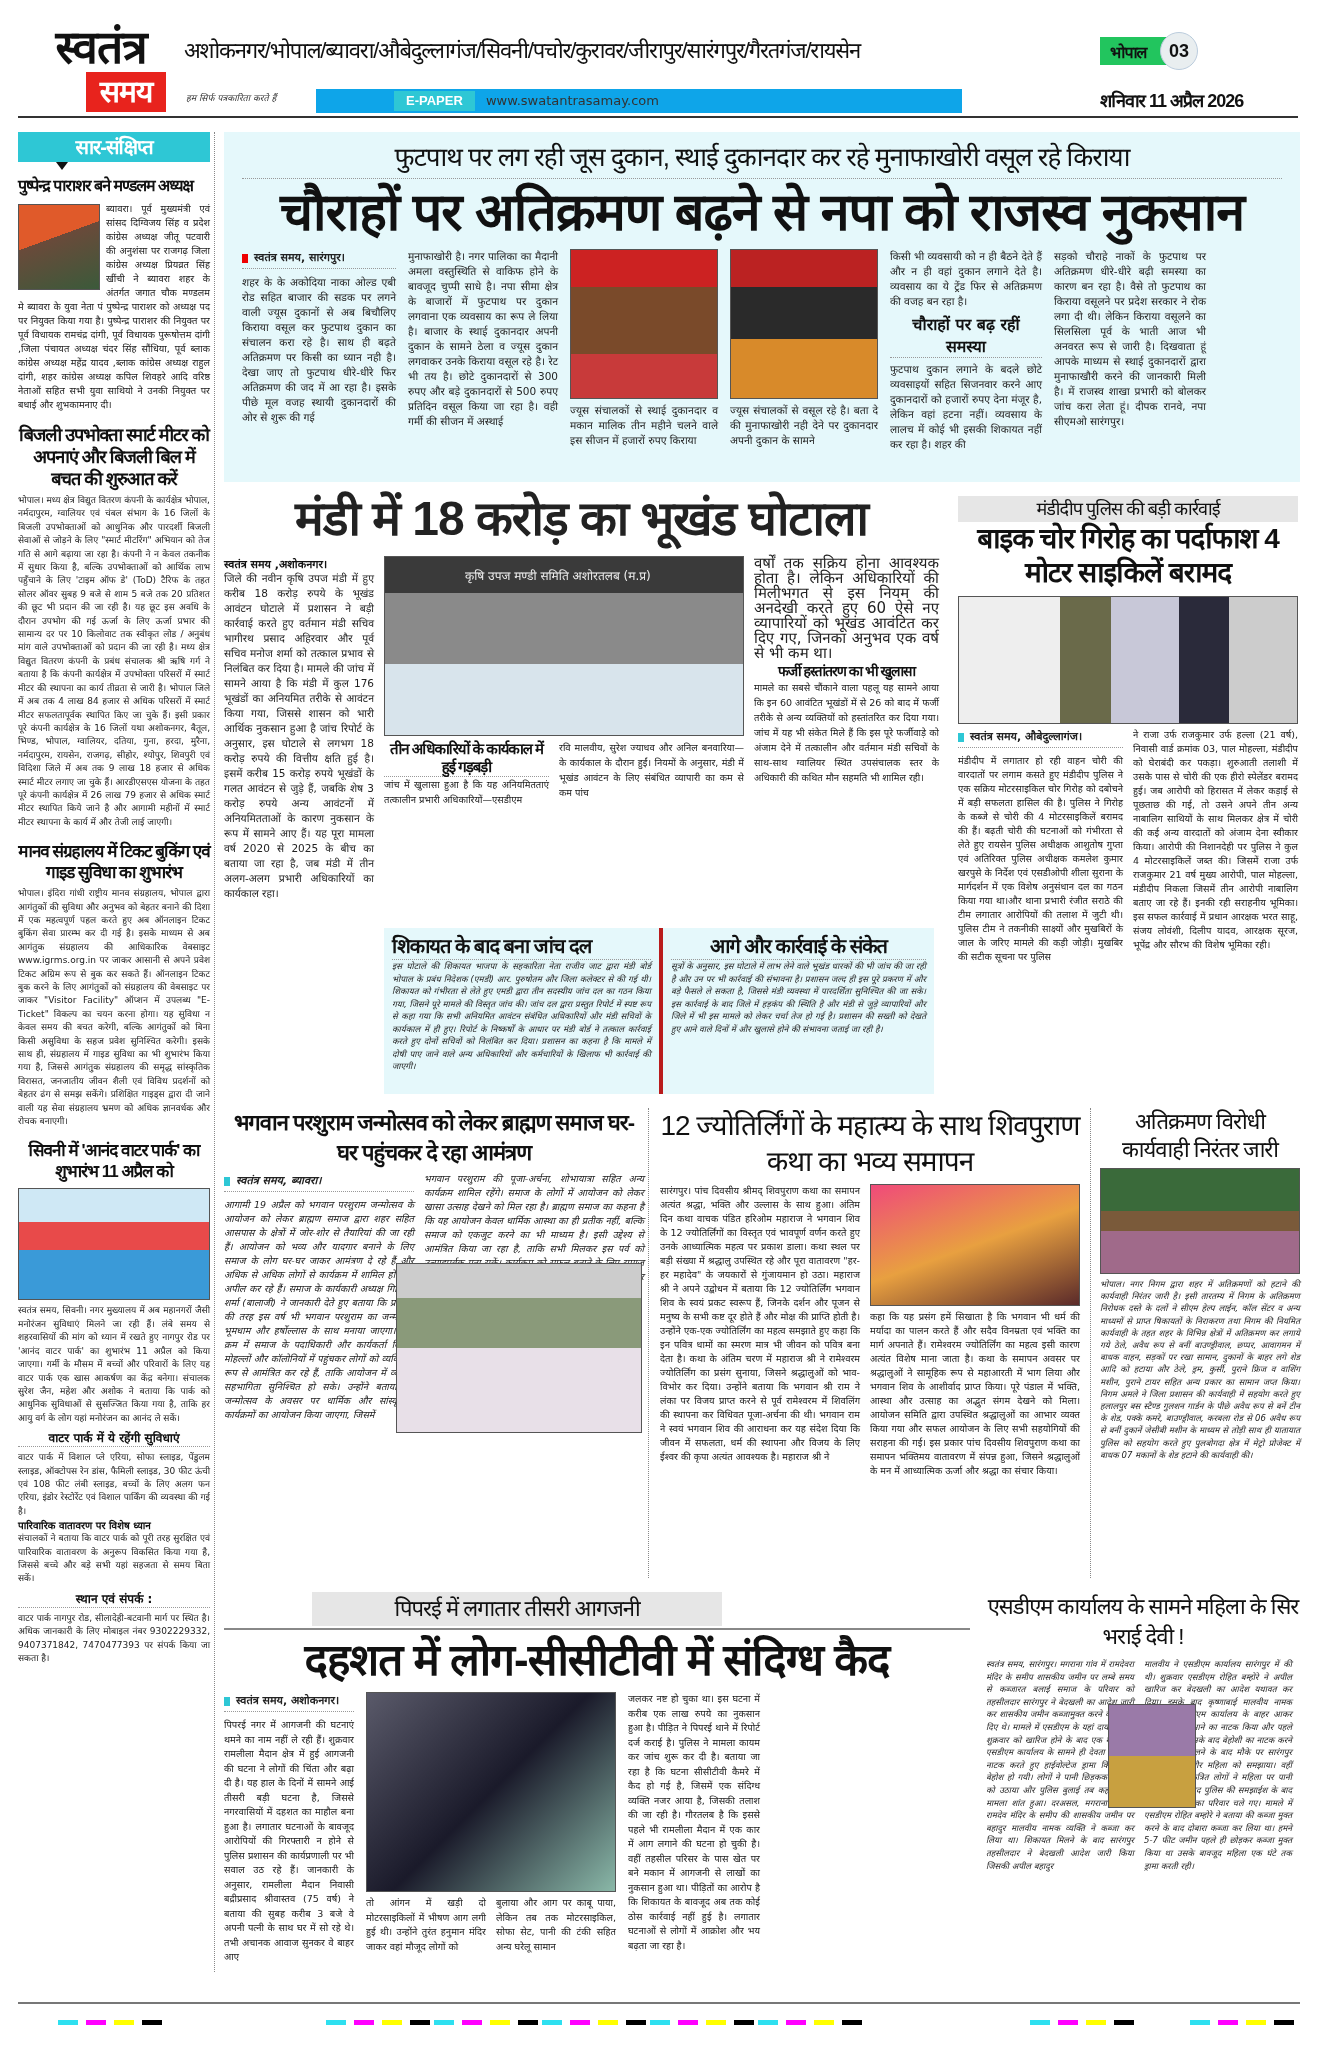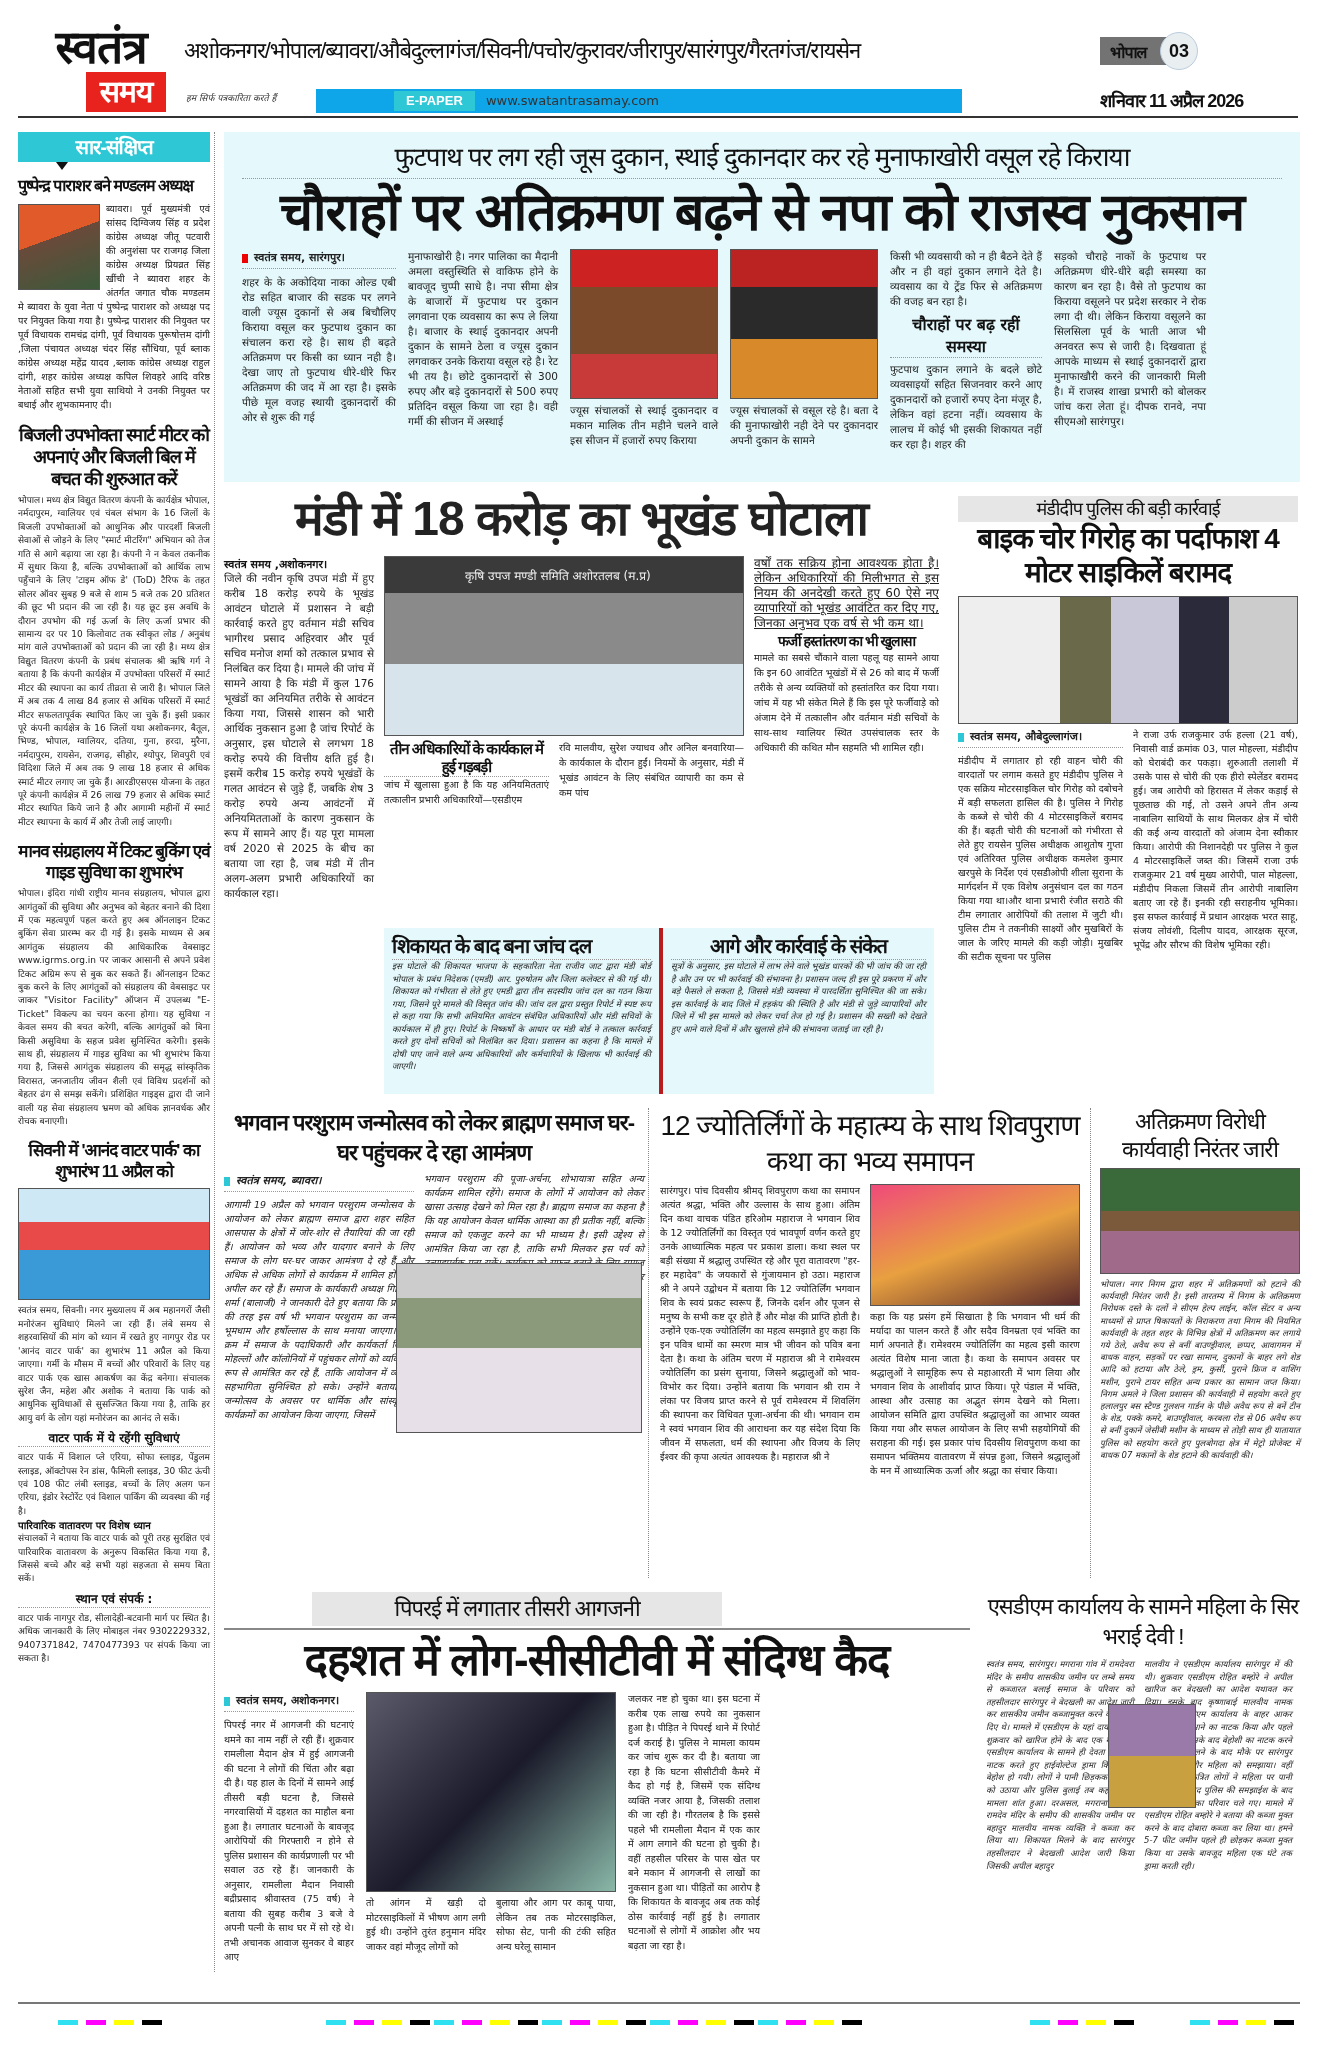--- a/index.html
+++ b/index.html
@@ -23,21 +23,21 @@
   <div class="abs" style="left:36px;top:22px;width:130px;height:95px;">
     <div class="hd" style="font-size:46px;line-height:50px;color:#111;text-align:center;">स्वतंत्र</div>
     <div class="hd" style="background:#e8231d;color:#fff;font-size:30px;line-height:40px;width:80px;margin-left:50px;text-align:center;">समय</div>
   </div>
   <div class="abs hd" style="left:184px;top:34px;font-size:22px;color:#111;white-space:nowrap;font-weight:normal;letter-spacing:-1.2px;">अशोकनगर/भोपाल/ब्यावरा/औबेदुल्लागंज/सिवनी/पचोर/कुरावर/जीरापुर/सारंगपुर/गैरतगंज/रायसेन</div>
   <div class="abs" style="left:186px;top:91px;font-size:9px;font-style:italic;color:#333;">हम सिर्फ पत्रकारिता करते हैं</div>
   <div class="abs" style="left:316px;top:89px;width:646px;height:24px;background:#0ea5e9;">
     <span class="hd" style="display:inline-block;background:#2ec7d5;color:#fff;font-size:13px;line-height:20px;padding:0 12px;margin:2px 0 0 78px;font-weight:bold;letter-spacing:0;">E-PAPER</span>
     <span style="font-size:13px;color:#333;margin-left:6px;">www.swatantrasamay.com</span>
   </div>
-  <div class="abs" style="left:1100px;top:37px;width:92px;height:28px;background:#737373;text-align:center;">
+  <div class="abs" style="left:1100px;top:37px;width:92px;height:28px;background:#22c55e;text-align:center;">
     <span class="hd" style="position:absolute;left:10px;top:4px;font-size:16px;">भोपाल</span>
   </div>
   <div class="abs hd" style="left:1160px;top:32px;width:38px;height:38px;border-radius:50%;background:#e9eef0;border:1px solid #bcd;font-size:18px;line-height:36px;text-align:center;letter-spacing:0;">03</div>
   <div class="abs hd" style="left:1100px;top:88px;font-size:18px;font-weight:bold;white-space:nowrap;">शनिवार 11 अप्रैल 2026</div>
   <div class="abs" style="left:18px;top:116px;width:1280px;height:2px;background:#333;"></div>
 </div>
 
 <div class="abs" style="left:18px;top:132px;width:192px;height:1840px;">
   <div style="background:#2ec7d5;height:30px;text-align:center;position:relative;">
     <span class="hd" style="color:#fff;font-size:20px;line-height:30px;">सार-संक्षिप्त</span>
@@ -104,21 +104,21 @@
       </div>
       <div style="display:flex;gap:10px;margin-top:4px;">
         <div style="width:165px;">
           <div class="hd" style="font-size:15px;text-align:center;line-height:18px;border-bottom:1px dotted #999;">तीन अधिकारियों के कार्यकाल में हुई गड़बड़ी</div>
           <div class="txt" style="font-size:9.5px;">जांच में खुलासा हुआ है कि यह अनियमितताएं तत्कालीन प्रभारी अधिकारियों—एसडीएम</div>
         </div>
         <div class="txt" style="width:185px;font-size:9.5px;">रवि मालवीय, सुरेश ज्याधव और अनिल बनवारिया—के कार्यकाल के दौरान हुईं। नियमों के अनुसार, मंडी में भूखंड आवंटन के लिए संबंधित व्यापारी का कम से कम पांच</div>
       </div>
     </div>
     <div style="width:185px;">
-      <div class="txt" style="font-size:12px;text-decoration:underline;">वर्षों तक सक्रिय होना आवश्यक होता है। लेकिन अधिकारियों की मिलीभगत से इस नियम की अनदेखी करते हुए 60 ऐसे नए व्यापारियों को भूखंड आवंटित कर दिए गए, जिनका अनुभव एक वर्ष से भी कम था।</div>
+      <div class="txt" style="font-size:15px;">वर्षों तक सक्रिय होना आवश्यक होता है। लेकिन अधिकारियों की मिलीभगत से इस नियम की अनदेखी करते हुए 60 ऐसे नए व्यापारियों को भूखंड आवंटित कर दिए गए, जिनका अनुभव एक वर्ष से भी कम था।</div>
       <div class="hd" style="font-size:14px;text-align:center;">फर्जी हस्तांतरण का भी खुलासा</div>
       <div class="txt" style="font-size:9.5px;">मामले का सबसे चौंकाने वाला पहलू यह सामने आया कि इन 60 आवंटित भूखंडों में से 26 को बाद में फर्जी तरीके से अन्य व्यक्तियों को हस्तांतरित कर दिया गया। जांच में यह भी संकेत मिले हैं कि इस पूरे फर्जीवाड़े को अंजाम देने में तत्कालीन और वर्तमान मंडी सचिवों के साथ-साथ ग्वालियर स्थित उपसंचालक स्तर के अधिकारी की कथित मौन सहमति भी शामिल रही।</div>
     </div>
   </div>
   <div class="abs" style="left:160px;top:440px;width:550px;height:166px;background:#e5f8fb;display:flex;">
     <div style="width:275px;padding:4px 8px;" class="vsep-r">
       <div class="hd" style="font-size:20px;border-bottom:1px dotted #999;">शिकायत के बाद बना जांच दल</div>
       <div class="txt" style="font-size:8.5px;line-height:12.5px;font-style:italic;">इस घोटाले की शिकायत भाजपा के सहकारिता नेता राजीव जाट द्वारा मंडी बोर्ड भोपाल के प्रबंध निदेशक (एमडी) आर. पुरुषोतम और जिला कलेक्टर से की गई थी। शिकायत को गंभीरता से लेते हुए एमडी द्वारा तीन सदस्यीय जांच दल का गठन किया गया, जिसने पूरे मामले की विस्तृत जांच की। जांच दल द्वारा प्रस्तुत रिपोर्ट में स्पष्ट रूप से कहा गया कि सभी अनियमित आवंटन संबंधित अधिकारियों और मंडी सचिवों के कार्यकाल में ही हुए। रिपोर्ट के निष्कर्षों के आधार पर मंडी बोर्ड ने तत्काल कार्रवाई करते हुए दोनों सचिवों को निलंबित कर दिया। प्रशासन का कहना है कि मामले में दोषी पाए जाने वाले अन्य अधिकारियों और कर्मचारियों के खिलाफ भी कार्रवाई की जाएगी।</div>
     </div>
     <div style="width:275px;padding:4px 8px;border-left:4px solid #b91c1c;">

